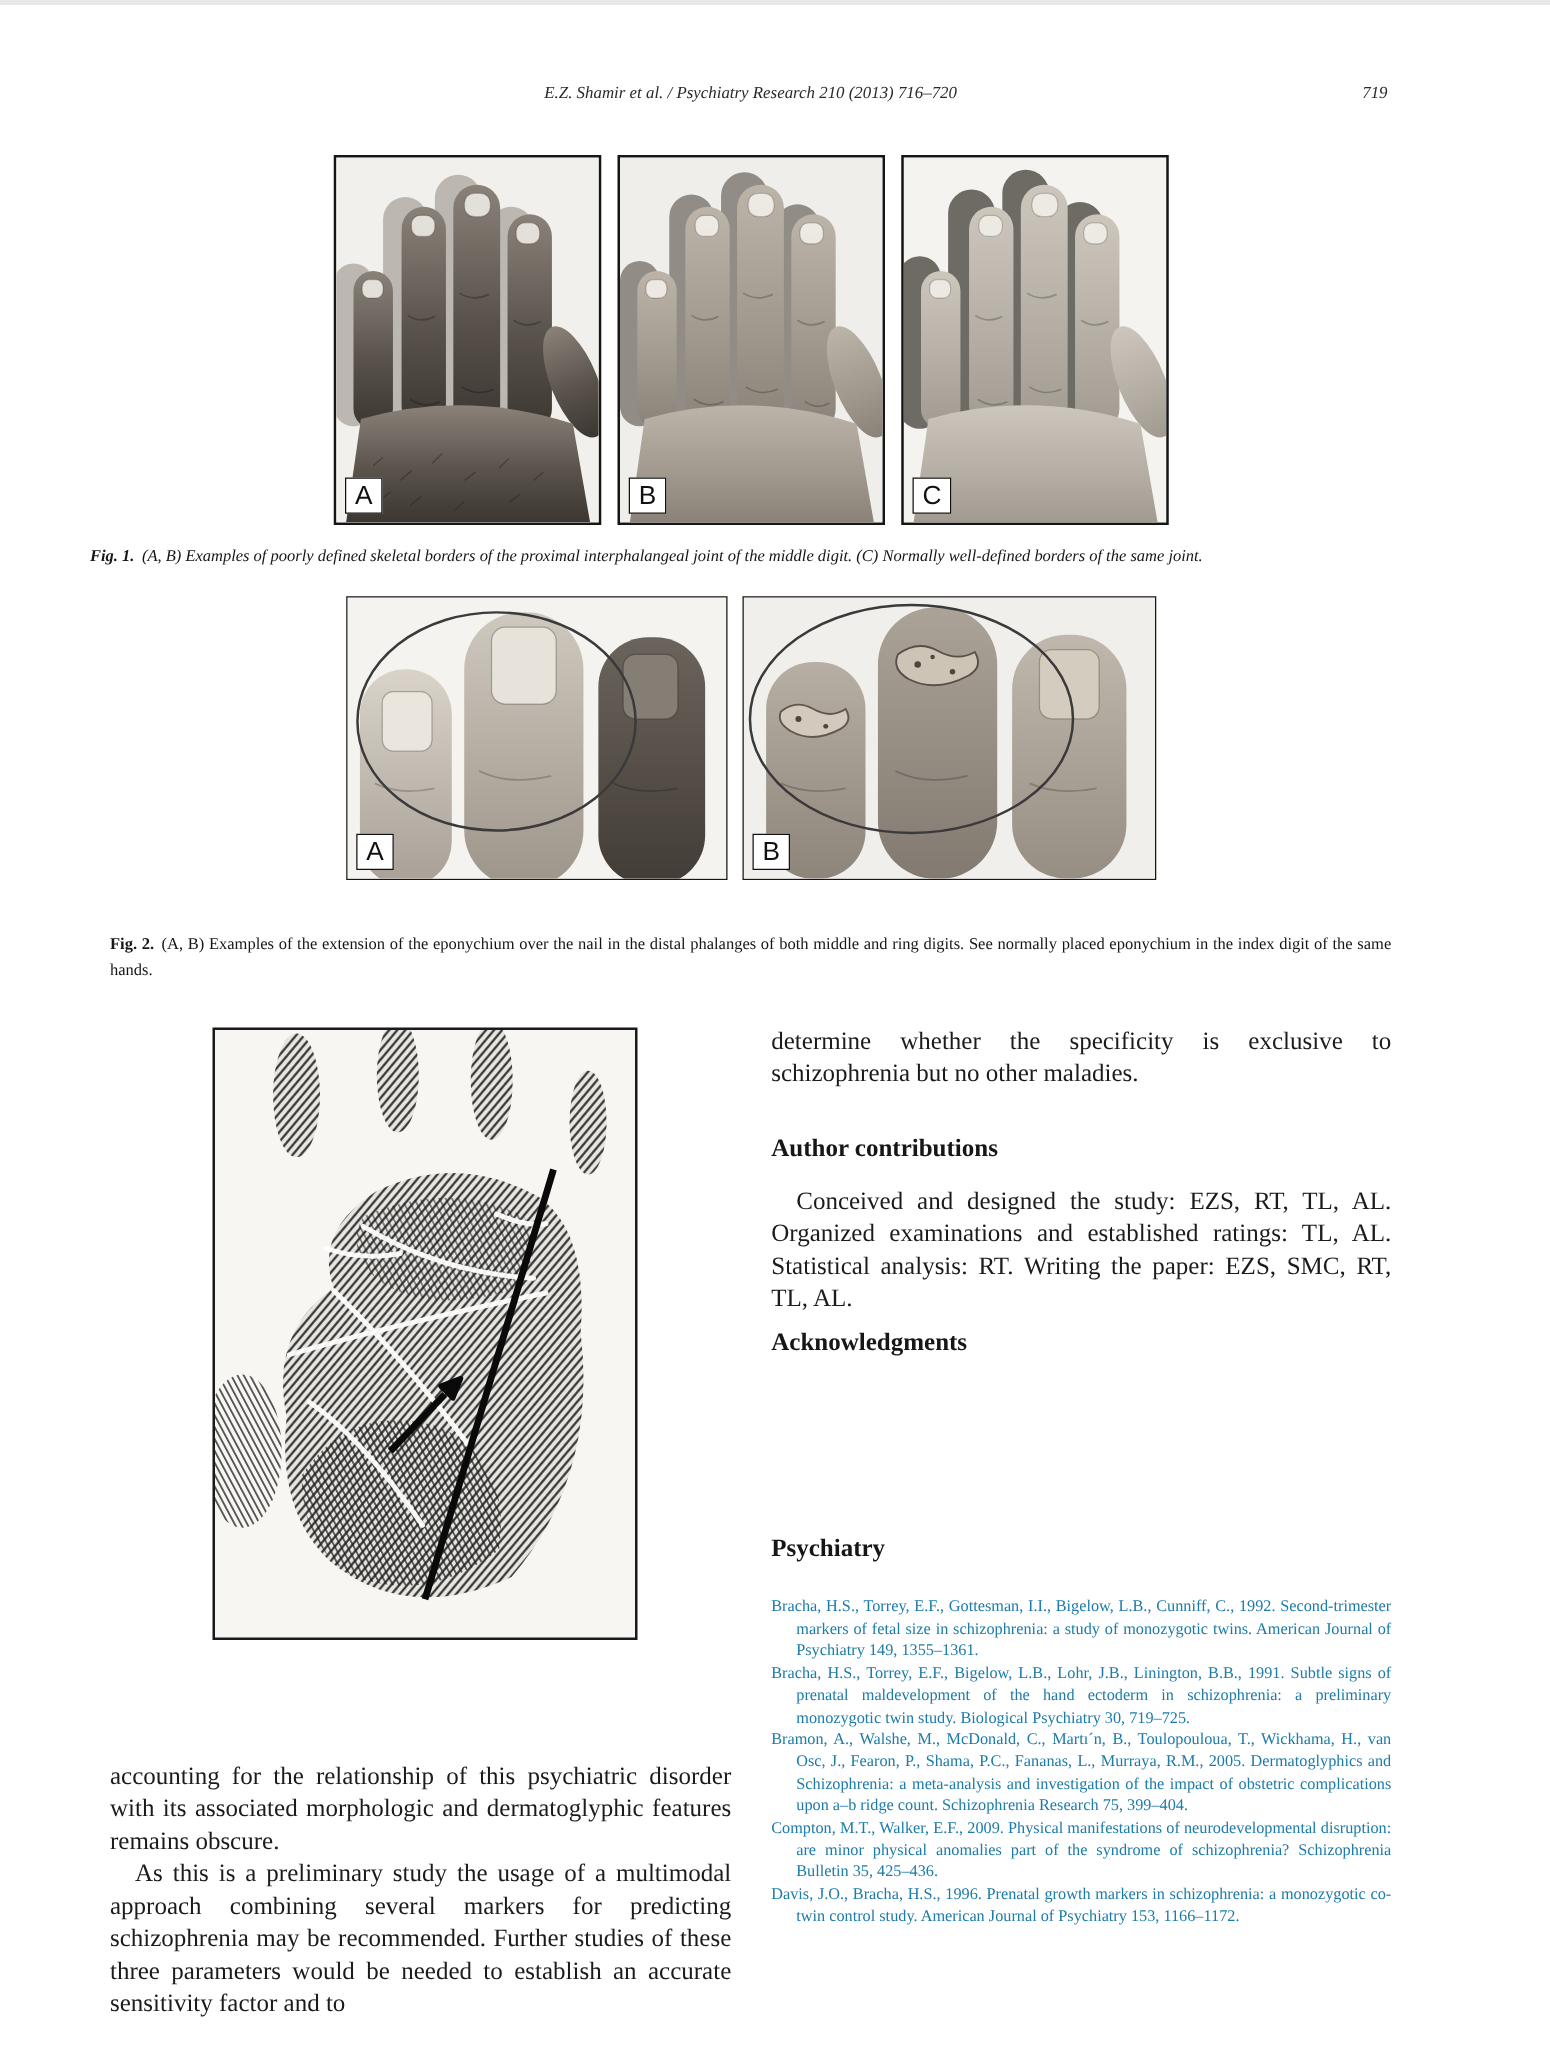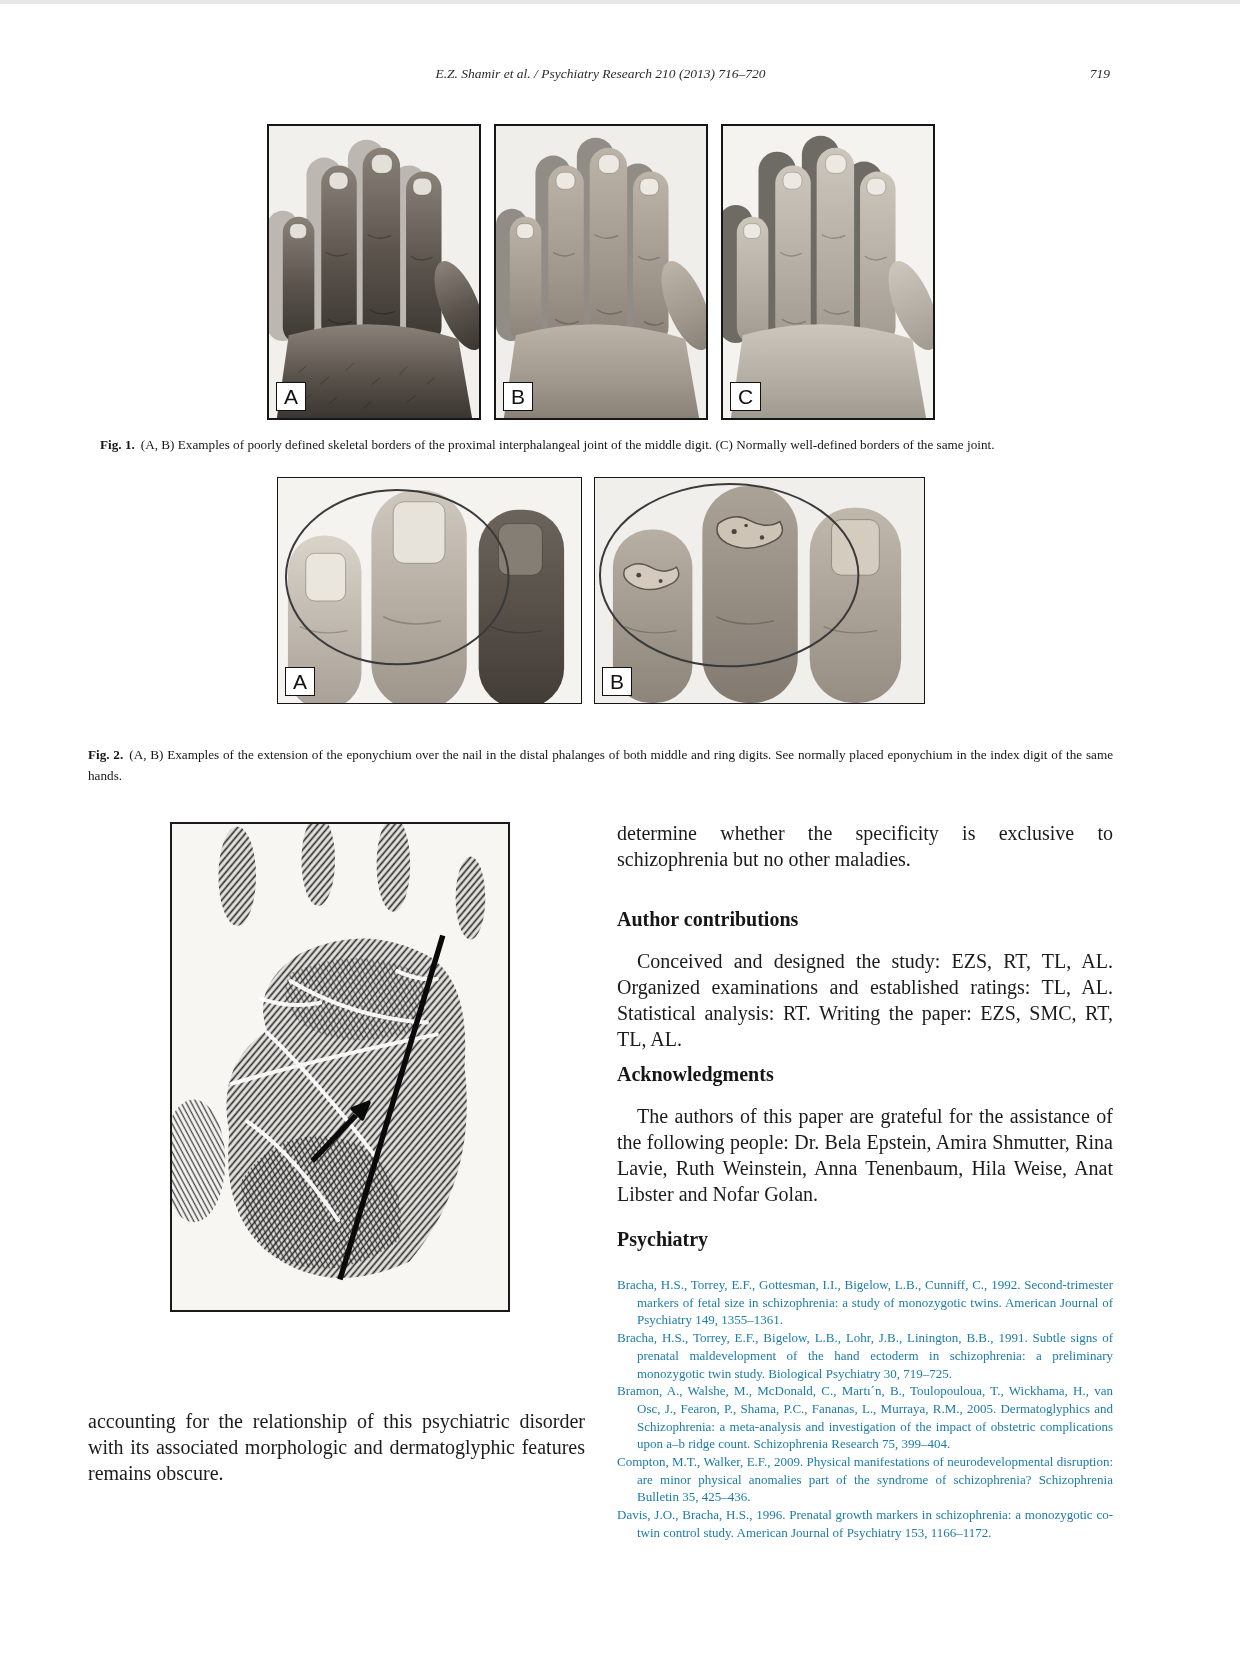--- a/index.html
+++ b/index.html
@@ -182,21 +182,21 @@
             <path d="M100,110 q11,7 24,1"></path>
             <path d="M144,132 q10,7 22,1"></path>
           <path d="M60,196 q12,8 24,2"></path>
             <path d="M102,186 q12,8 26,2"></path>
         </g>
       </svg>
       <div class="panel-label">C</div>
     </div>
   </div>
 
-  <div class="abs caption" style="left:100px;top:430px;width:1025px;">
+  <div class="abs caption" style="left:72px;top:430px;width:1025px;font-style:italic;">
     <span class="cap-label">Fig. 1.</span><span>(A, B) Examples of poorly defined skeletal borders of the proximal interphalangeal joint of the middle digit. (C) Normally well-defined borders of the same joint.</span>
   </div>
 
   <div class="abs" style="left:277px;top:473px;width:305px;height:227px;">
     <div class="photo-panel" style="width:100%;border-width:1.5px;">
       <svg viewBox="0 0 305 227" preserveAspectRatio="none">
         <defs>
           <linearGradient id="fA1" x1="0" y1="0" x2="0" y2="1">
               <stop offset="0" stop-color="#d9d3ca"></stop>
               <stop offset="1" stop-color="#a8a096"></stop>
@@ -310,29 +310,29 @@
       <path d="M274,112 L170,460" stroke="#0a0a0a" stroke-width="5.5" fill="none"></path>
 
       <path d="M142,340 L186,294" stroke="#0a0a0a" stroke-width="5.5" fill="none"></path>
       <polygon points="199,281 192.6,297.2 182.7,287.4" fill="#0a0a0a" stroke="#0a0a0a" stroke-width="4" stroke-linejoin="round"></polygon>
     </svg>
   </div>
 
 
   <div class="abs bodytext" style="left:88px;top:1404px;width:497px;">
     <p style="margin:0;">accounting for the relationship of this psychiatric disorder with its associated morphologic and dermatoglyphic features remains obscure.</p>
+    <p class="indent" style="margin:0;">As this is a preliminary study the usage of a multimodal approach combining several markers for predicting schizophrenia may be recommended. Further studies of these three parameters would be needed to establish an accurate sensitivity factor and to</p>
   </div>
 
   <div class="abs bodytext" style="left:617px;top:816px;width:496px;">determine whether the specificity is exclusive to schizophrenia but no other maladies.</div>
 
   <div class="abs section-heading" style="left:617px;top:904px;width:496px;">Author contributions</div>
   <div class="abs bodytext indent" style="left:617px;top:944px;width:496px;">Conceived and designed the study: EZS, RT, TL, AL. Organized examinations and established ratings: TL, AL. Statistical analysis: RT. Writing the paper: EZS, SMC, RT, TL, AL.</div>
 
   <div class="abs section-heading" style="left:617px;top:1059px;width:496px;">Acknowledgments</div>
-  <div class="abs bodytext indent" style="left:617px;top:1099px;width:496px;">The authors of this paper are grateful for the assistance of the following people: Dr. Bela Epstein, Amira Shmutter, Rina Lavie, Ruth Weinstein, Anna Tenenbaum, Hila Weise, Anat Libster and Nofar Golan.</div>
 
   <div class="abs section-heading" style="left:617px;top:1224px;width:496px;">Psychiatry</div>
   <div class="abs" style="left:617px;top:1272px;width:496px;">
     <div class="ref">Bracha, H.S., Torrey, E.F., Gottesman, I.I., Bigelow, L.B., Cunniff, C., 1992. Second-trimester markers of fetal size in schizophrenia: a study of monozygotic twins. American Journal of Psychiatry 149, 1355–1361.</div>
     <div class="ref">Bracha, H.S., Torrey, E.F., Bigelow, L.B., Lohr, J.B., Linington, B.B., 1991. Subtle signs of prenatal maldevelopment of the hand ectoderm in schizophrenia: a preliminary monozygotic twin study. Biological Psychiatry 30, 719–725.</div>
     <div class="ref">Bramon, A., Walshe, M., McDonald, C., Martı´n, B., Toulopouloua, T., Wickhama, H., van Osc, J., Fearon, P., Shama, P.C., Fananas, L., Murraya, R.M., 2005. Dermatoglyphics and Schizophrenia: a meta-analysis and investigation of the impact of obstetric complications upon a–b ridge count. Schizophrenia Research 75, 399–404.</div>
     <div class="ref">Compton, M.T., Walker, E.F., 2009. Physical manifestations of neurodevelopmental disruption: are minor physical anomalies part of the syndrome of schizophrenia? Schizophrenia Bulletin 35, 425–436.</div>
     <div class="ref">Davis, J.O., Bracha, H.S., 1996. Prenatal growth markers in schizophrenia: a monozygotic co-twin control study. American Journal of Psychiatry 153, 1166–1172.</div>
   </div>
 

